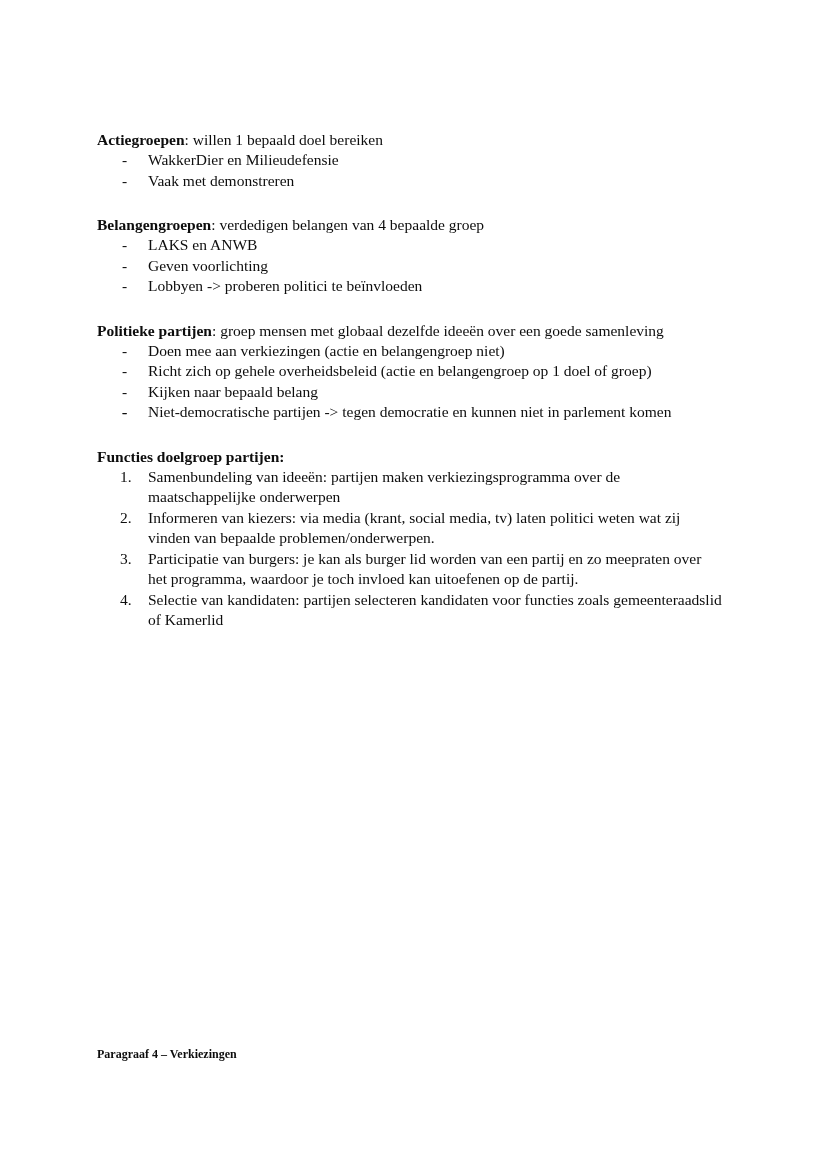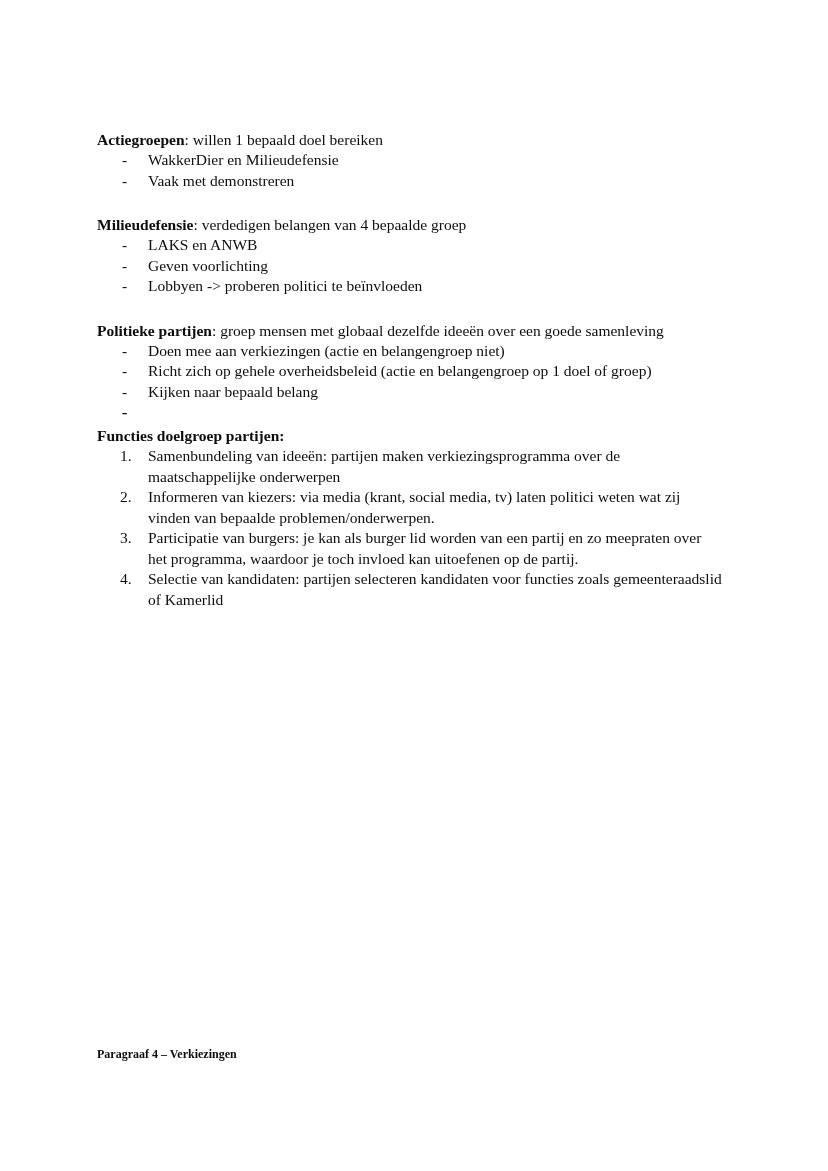--- a/index.html
+++ b/index.html
@@ -125,21 +125,21 @@
           <span class="marker">-</span><span>WakkerDier en Milieudefensie</span>
         </li>
         <li>
           <span class="marker">-</span><span>Vaak met demonstreren</span>
         </li>
       </ul>
     </div>
 
     <div class="section">
       <p class="heading-line">
-        <span class="heading-term">Milieudefensie</span><span class="heading-rest">: </span><span class="heading-rest">verdedigen belangen van 4 bepaalde groep</span>
+        <span class="heading-term">Belangengroepen</span><span class="heading-rest">: </span><span class="heading-rest">verdedigen belangen van 4 bepaalde groep</span>
       </p>
       <ul class="dash-list">
         <li>
           <span class="marker">-</span><span>LAKS en ANWB</span>
         </li>
         <li>
           <span class="marker">-</span><span>Geven voorlichting</span>
         </li>
         <li>
           <span class="marker">-</span><span>Lobbyen -&gt; proberen politici te beïnvloeden</span>
@@ -158,21 +158,21 @@
         <li>
           <span class="marker">-</span><span>Richt zich op gehele overheidsbeleid (actie en belangengroep op 1 doel of groep)</span>
         </li>
         <li>
           <span class="marker">-</span><span>Kijken naar bepaald belang</span>
         </li>
         <li>
           <span class="marker">-</span>
         </li>
         <li>
-          <span class="marker">-</span>
+          <span class="marker">-</span><span>Niet-democratische partijen -&gt; tegen democratie en kunnen niet in parlement komen</span>
         </li>
       </ul>
     </div>
 
     <div class="section">
       <p class="heading-line">
         <span class="heading-term">Functies doelgroep partijen</span><span class="heading-term">:</span>
       </p>
       <ol class="num-list">
         <li>

